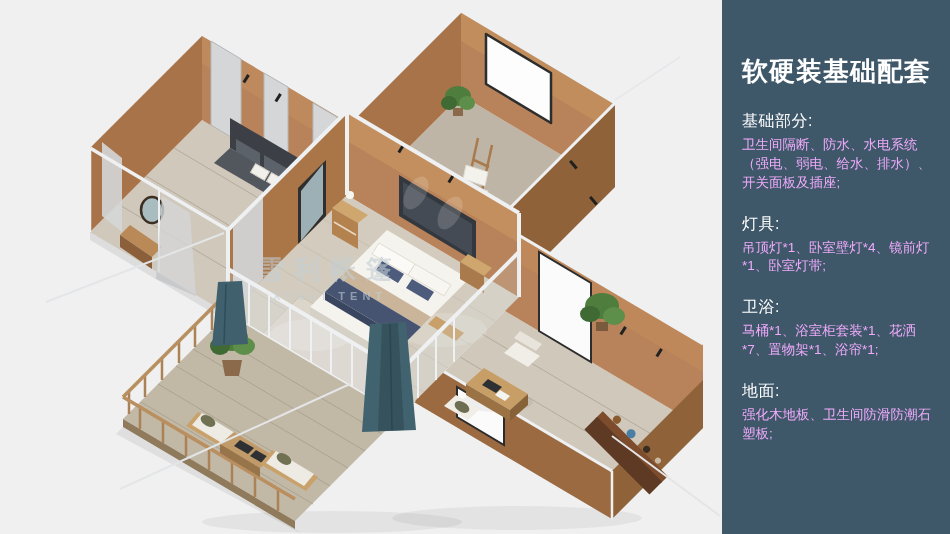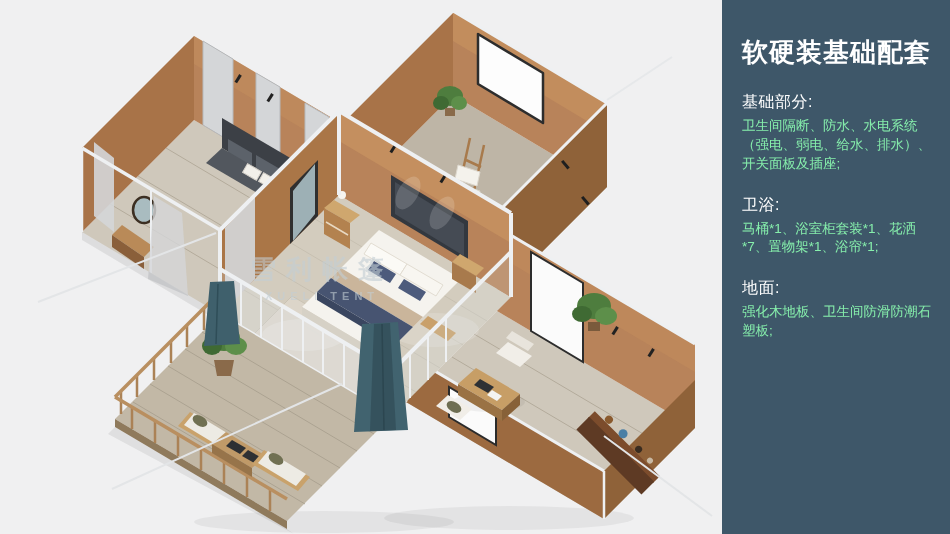--- a/index.html
+++ b/index.html
@@ -1,25 +1,25 @@
 <!DOCTYPE html>
 <html style="--bg: #f0f0f1; --sidebarBg: #3e5769; --wall: #b8835a; --wallMid: #a87348; --wallDark: #8f6239; --frame: #eef0f2; --floor: #cfc8bb; --floorDark: #beb5a6; --deck: #c2b8a6; --plank: #a89f8e; --curtain: #d4d6d8; --teal: #3f606c; --wood: #b98a58;"><head>
 <meta charset="utf-8">
 <style>
   html,body{margin:0;padding:0;background:#888;}
   .slide{position:relative;width:950px;height:534px;overflow:hidden;background:var(--bg,#f0f0f1);
          font-family:"Liberation Sans","DejaVu Sans",sans-serif;}
-  .render{position:absolute;left:4px;top:0;width:722px;height:534px;}
+  .render{position:absolute;left:12px;top:0;width:722px;height:534px;}
   .render svg{display:block;}
   .sidebar{position:absolute;left:722px;top:0;width:228px;height:534px;box-sizing:border-box;
-           background:var(--sidebarBg,#3e5769);color:#fff;padding:38px 16px 0 20px;}
+           background:var(--sidebarBg,#3e5769);color:#fff;padding:57px 16px 0 20px;}
   .sidebar h1{font-size:26px;line-height:1.15;font-weight:bold;letter-spacing:1px;margin:0 0 24px 0;white-space:nowrap;}
   .spec{margin:0 0 21px 0;}
   .spec h2{font-size:16px;font-weight:normal;margin:0 0 4px 0;letter-spacing:.5px;}
-  .spec p{font-size:13.5px;line-height:1.4;margin:0;color:#86efac;}
+  .spec p{font-size:13.5px;line-height:1.4;margin:0;color:#f0abfc;}
   
   .f-wall{fill:var(--wall)} .f-wallMid{fill:var(--wallMid)} .f-wallDark{fill:var(--wallDark)}
   .f-floor{fill:var(--floor)} .f-floorDark{fill:var(--floorDark)} .f-deck{fill:var(--deck)}
   .f-curtain{fill:var(--curtain)} .f-teal{fill:var(--teal)} .f-wood{fill:var(--wood)}
   .s-frame{stroke:var(--frame)} .s-plank{stroke:var(--plank)}
   .wm{fill:#c3ced4;opacity:.6;font-weight:bold;}
 </style>
 </head>
 <body>
 
@@ -311,20 +311,24 @@
 
   <aside class="sidebar">
     <h1>软硬装基础配套</h1>
 
     <section class="spec">
       <h2>基础部分:</h2>
       <p>卫生间隔断、防水、水电系统（强电、弱电、给水、排水）、开关面板及插座;</p>
     </section>
 
 
+    <section class="spec">
+      <h2>灯具:</h2>
+      <p>吊顶灯*1、卧室壁灯*4、镜前灯*1、卧室灯带;</p>
+    </section>
 
     <section class="spec">
       <h2>卫浴:</h2>
       <p>马桶*1、浴室柜套装*1、花洒*7、置物架*1、浴帘*1;</p>
     </section>
 
     <section class="spec">
       <h2>地面:</h2>
       <p>强化木地板、卫生间防滑防潮石塑板;</p>
     </section>

